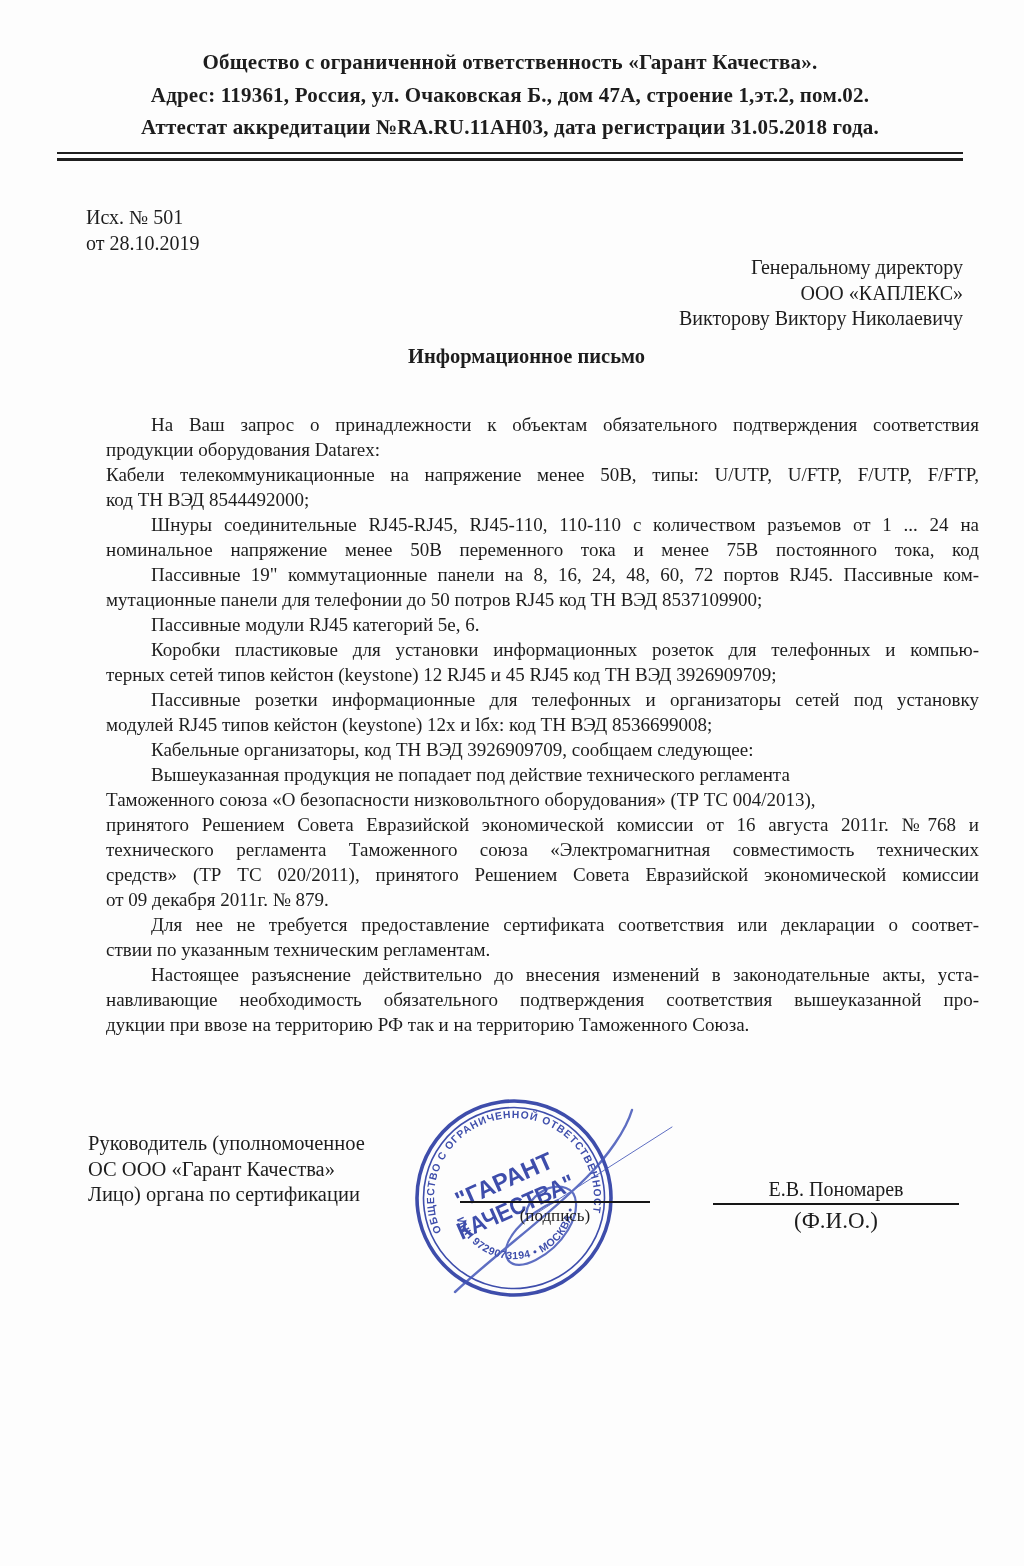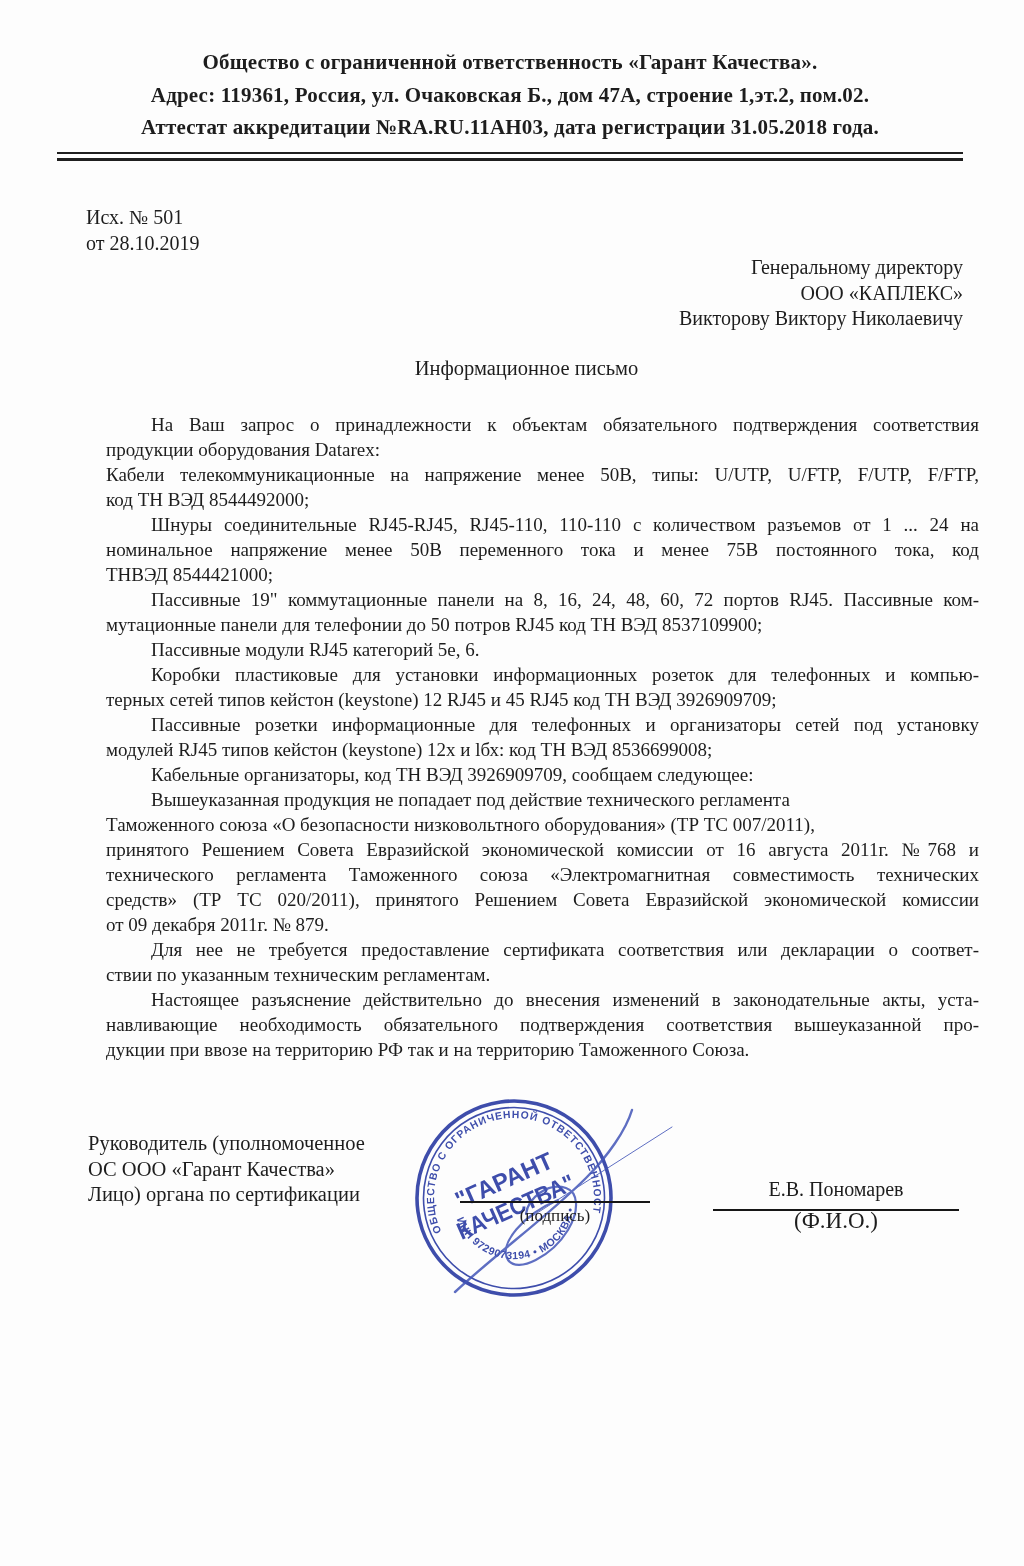--- a/index.html
+++ b/index.html
@@ -21,36 +21,36 @@
     font-weight:700;font-size:21px;line-height:32.5px;letter-spacing:.2px;
   }
   .rule{position:absolute;left:57px;top:152px;width:906px;}
   .rule-a{height:2px;background:var(--rule);}
   .rule-b{height:3px;background:var(--rule);margin-top:4px;}
   
   .ref{position:absolute;left:86px;top:204px;font-size:20px;line-height:26px;}
   .addressee{position:absolute;left:463px;top:255px;width:500px;text-align:right;
     font-size:20px;line-height:25.5px;}
   
-  .title{position:absolute;left:90px;top:357px;width:873px;margin:0;text-align:center;
-    font-size:20.5px;font-weight:400;}
+  .title{position:absolute;left:90px;top:345px;width:873px;margin:0;text-align:center;
+    font-size:20.5px;font-weight:700;}
   
   .body{position:absolute;left:106px;top:412px;width:873px;font-size:19px;font-family:Liberation Serif, serif;}
   .bline{line-height:25px;}
   .bline.ind{text-indent:45px;}
   .bline.j{text-align:justify;text-align-last:justify;}
   
   .sig-role{position:absolute;left:88px;top:1131px;font-size:20.5px;line-height:25.5px;}
   .stamp-svg{position:absolute;left:408px;top:1092px;width:212px;height:212px;z-index:1;opacity:.92;}
   .scribble-svg{position:absolute;left:428px;top:1080px;width:250px;height:225px;z-index:2;}
   .sig-line{position:absolute;left:460px;top:1201px;width:190px;height:2px;background:#161616;z-index:3;}
   .sig-caption{position:absolute;left:460px;top:1206px;width:190px;text-align:center;
     font-size:17px;z-index:3;}
   .name-wrap{position:absolute;left:713px;top:1176px;width:246px;text-align:center;
-    font-size:20px;line-height:26px;border-bottom:2px solid #161616;padding-bottom:7px;z-index:1;}
+    font-size:20px;line-height:26px;border-bottom:2px solid #161616;padding-bottom:1px;z-index:1;}
   .name-caption{position:absolute;left:713px;top:1208px;width:246px;text-align:center;font-size:23px;}
   .stamp-text{font-family:"Liberation Sans","DejaVu Sans",sans-serif;}
 </style>
 </head>
 <body>
 
 <div class="page">
 
   <header class="letterhead">
     <div>Общество с ограниченной ответственность «Гарант Качества».</div>
@@ -75,31 +75,30 @@
 
   <h1 class="title">Информационное письмо</h1>
 
   <div class="body" id="body-lines">
       <div class="bline ind j">На Ваш запрос о принадлежности к объектам обязательного подтверждения соответствия</div>
       <div class="bline">продукции оборудования Datarex:</div>
       <div class="bline j">Кабели телекоммуникационные на напряжение менее 50В, типы: U/UTP, U/FTP, F/UTP, F/FTP,</div>
       <div class="bline">код ТН ВЭД 8544492000;</div>
       <div class="bline ind j">Шнуры соединительные RJ45-RJ45, RJ45-110, 110-110 с количеством разъемов от 1 ... 24 на</div>
       <div class="bline j">номинальное напряжение менее 50В переменного тока и менее 75В постоянного тока, код</div>
-      <div class="bline">ТНВЭД 8544421000;</div>
       <div class="bline ind j">Пассивные 19" коммутационные панели на 8, 16, 24, 48, 60, 72 портов RJ45. Пассивные ком-</div>
       <div class="bline">мутационные панели для телефонии до 50 потров RJ45 код ТН ВЭД 8537109900;</div>
       <div class="bline ind">Пассивные модули RJ45 категорий 5е, 6.</div>
       <div class="bline ind j">Коробки пластиковые для установки информационных розеток для телефонных и компью-</div>
       <div class="bline">терных сетей типов кейстон (keystone) 12 RJ45 и 45 RJ45 код ТН ВЭД 3926909709;</div>
       <div class="bline ind j">Пассивные розетки информационные для телефонных и организаторы сетей под установку</div>
       <div class="bline">модулей RJ45 типов кейстон (keystone) 12х и lбх: код ТН ВЭД 8536699008;</div>
       <div class="bline ind">Кабельные организаторы, код ТН ВЭД 3926909709, сообщаем следующее:</div>
       <div class="bline ind">Вышеуказанная продукция не попадает под действие технического регламента</div>
-      <div class="bline">Таможенного союза «О безопасности низковольтного оборудования» (ТР ТС 007/2011),</div>
+      <div class="bline">Таможенного союза «О безопасности низковольтного оборудования» (ТР ТС 004/2013),</div>
       <div class="bline j">принятого Решением Совета Евразийской экономической комиссии от 16 августа 2011г. №768 и</div>
       <div class="bline j">технического регламента Таможенного союза «Электромагнитная совместимость технических</div>
       <div class="bline j">средств» (ТР ТС 020/2011), принятого Решением Совета Евразийской экономической комиссии</div>
       <div class="bline">от 09 декабря 2011г. № 879.</div>
       <div class="bline ind j">Для нее не требуется предоставление сертификата соответствия или декларации о соответ-</div>
       <div class="bline">ствии по указанным техническим регламентам.</div>
       <div class="bline ind j">Настоящее разъяснение действительно до внесения изменений в законодательные акты, уста-</div>
       <div class="bline j">навливающие необходимость обязательного подтверждения соответствия вышеуказанной про-</div>
       <div class="bline">дукции при ввозе на территорию РФ так и на территорию Таможенного Союза.</div>
     </div>

